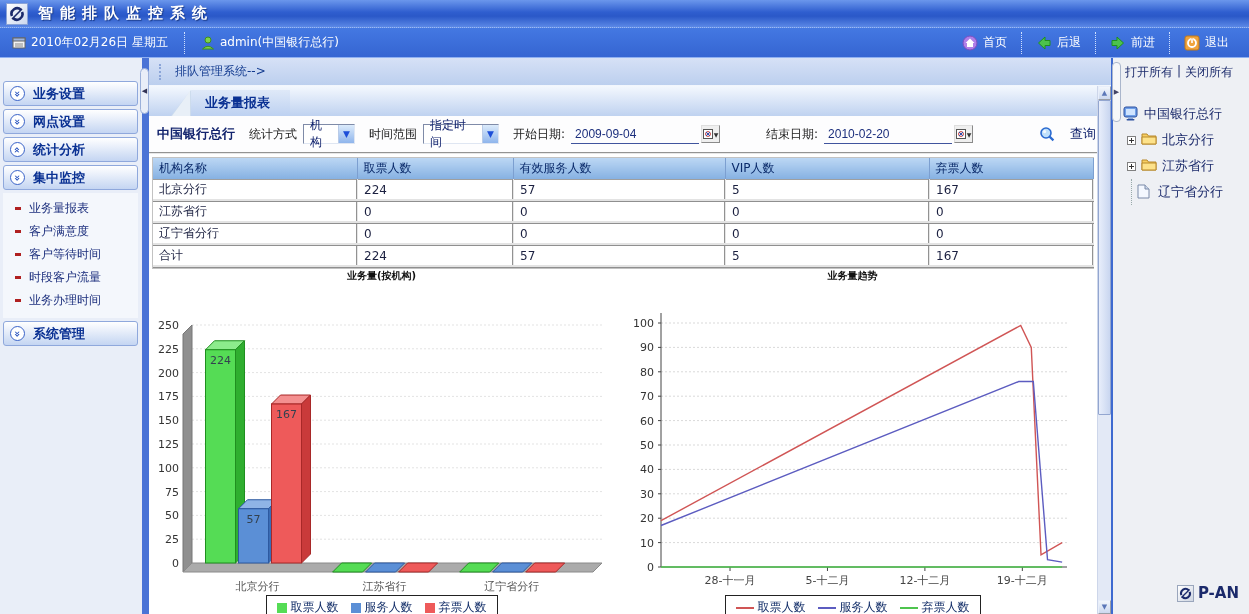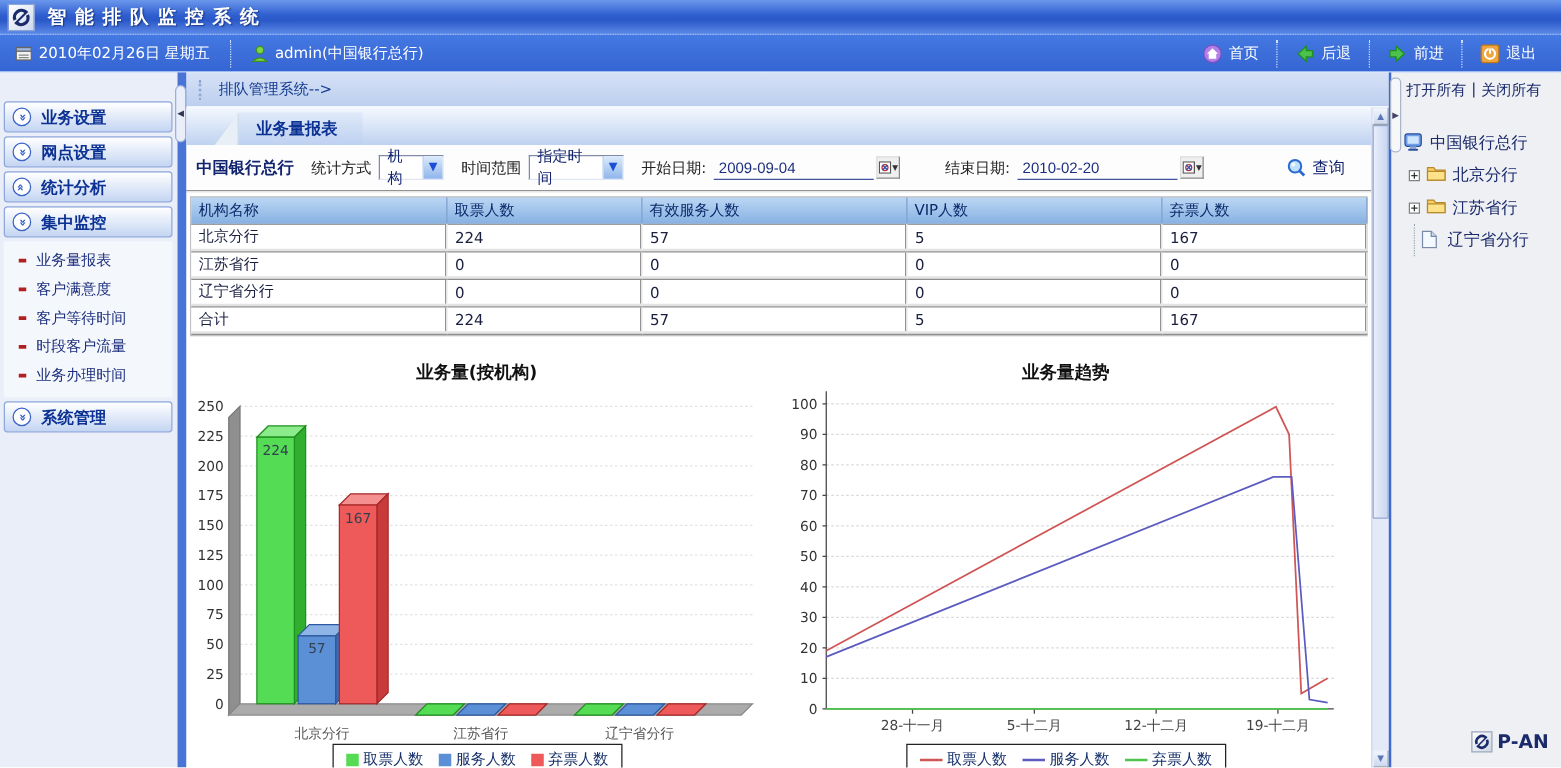--- a/index.html
+++ b/index.html
@@ -69,35 +69,35 @@
   .f-label { margin:0 6px; }
   .select { border:1px solid; border-color:#7f8ba8 #dfe6f2 #dfe6f2 #7f8ba8; background:#fff; height:20px;
     display:flex; align-items:center; cursor:pointer; }
   .select .sel-val { padding:0 6px; color:#13246e; }
   .select .sel-arrow { width:16px; height:18px; background:linear-gradient(180deg,#dcebfb,#8fb5ec);
     border-left:1px solid #b9cbe8; color:#1d4ed8; font-size:9px; display:flex; align-items:center; justify-content:center; }
   .date-input { border:none; border-bottom:1px solid #40549e; width:128px; font-size:12px; color:#1c2f7d;
     padding:2px 4px; outline:none; background:transparent; }
   .cal-btn { width:19px; height:18px; border:1px outset #dedede; background:#efefef; display:flex; align-items:center;
     justify-content:center; gap:1px; margin:0 4px 0 2px; cursor:pointer; font-size:8px; color:#333; }
-  .search-btn { display:flex; align-items:center; gap:5px; margin-left:62px; color:#13246e; font-size:13px; cursor:pointer;
+  .search-btn { display:flex; align-items:center; gap:15px; margin-left:62px; color:#13246e; font-size:13px; cursor:pointer;
     background:transparent; border:none; }
 
   
   .tablewrap { margin:3px 3px 0 3px; border:1px solid #c2c2c2; background:#e9e9e9; }
   table.data { border-collapse:collapse; width:100%; table-layout:fixed; font-size:12px; }
   table.data th { background:linear-gradient(180deg,#bcd7f4 0%,#86b1e2 100%); color:#0a2a6a; font-weight:normal;
     text-align:left; padding:2px 6px; height:19px; border-right:1px solid #7c9fd0; border-bottom:1px solid #9f9f9f; }
   table.data td { background:#fff; color:#1b2040; padding:1px 6px; height:19px; border-right:2px groove #e6e6e6;
     border-bottom:3px ridge #e3e3e3; }
 
   
   .charts { flex:1; display:flex; padding-left:5px; gap:16px; position:relative; }
   .chart { width:455px; position:relative; }
-  .chart-title { text-align:center; font-size:14px; font-weight:bold; color:#111; padding-top:20px; height:30px; }
+  .chart-title { text-align:center; font-size:10px; font-weight:bold; color:#111; padding-top:0; height:30px; }
   .legend { position:absolute; left:50%; transform:translateX(-50%); bottom:-6px; background:#fff;
     border:1px solid #222; padding:3px 10px; display:flex; gap:12px; font-size:12px; color:#15306a; white-space:nowrap; }
   .legend .li { display:flex; align-items:center; gap:4px; }
   .sw-box { width:10px; height:10px; display:inline-block; }
   .sw-line { width:18px; height:2px; display:inline-block; }
 
   
   .vscroll { width:14px; background:#e3e9f6; display:flex; flex-direction:column; border-left:1px solid #cdd6ea; }
   .vs-btn { height:14px; background:linear-gradient(180deg,#f2f6fc,#ccd8ef); border:1px outset #e8eefa;
     color:#5b77b8; font-size:7px; display:flex; align-items:center; justify-content:center; cursor:pointer; }
@@ -303,21 +303,21 @@
           <input class="date-input" value="2009-09-04" style="">
           <div class="cal-btn">
             <svg width="10" height="10" viewBox="0 0 10 10">
                 <rect x="0.5" y="0.5" width="9" height="9" fill="#fff" stroke="#555"></rect>
                 <circle cx="5" cy="5" r="2.4" fill="none" stroke="#c03030"></circle>
                 <line x1="3" y1="3" x2="7" y2="7" stroke="#3050b0"></line>
                 <line x1="7" y1="3" x2="3" y2="7" stroke="#3050b0"></line>
               </svg>
             <span style="font-size:6px;color:#333">▼</span>
           </div>
-          <span class="f-label" style="margin-left:32px">结束日期:</span>
+          <span class="f-label" style="margin-left:42px">结束日期:</span>
           <input class="date-input" value="2010-02-20" style="">
           <div class="cal-btn">
             <svg width="10" height="10" viewBox="0 0 10 10">
                 <rect x="0.5" y="0.5" width="9" height="9" fill="#fff" stroke="#555"></rect>
                 <circle cx="5" cy="5" r="2.4" fill="none" stroke="#c03030"></circle>
                 <line x1="3" y1="3" x2="7" y2="7" stroke="#3050b0"></line>
                 <line x1="7" y1="3" x2="3" y2="7" stroke="#3050b0"></line>
               </svg>
             <span style="font-size:6px;color:#333">▼</span>
           </div>

